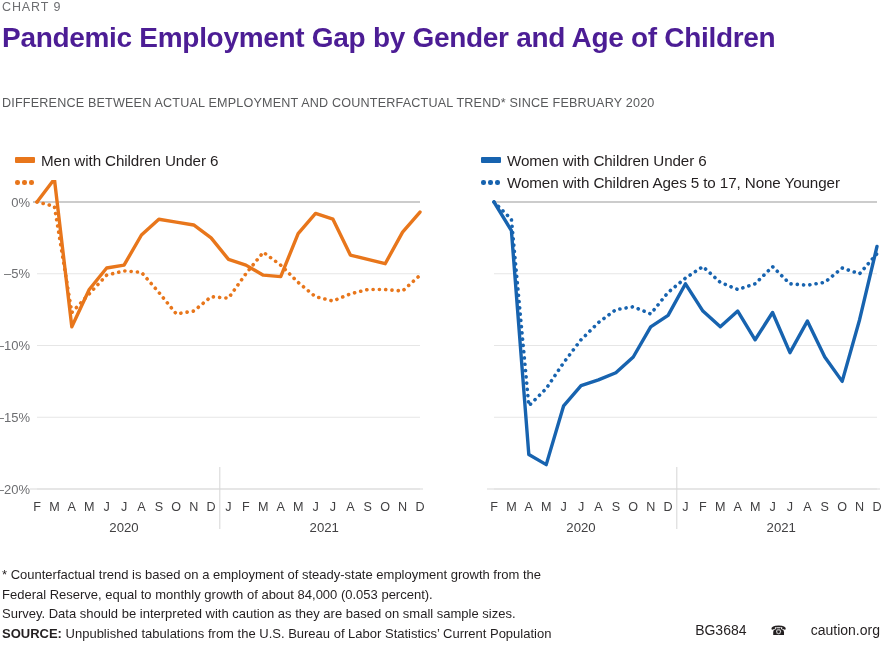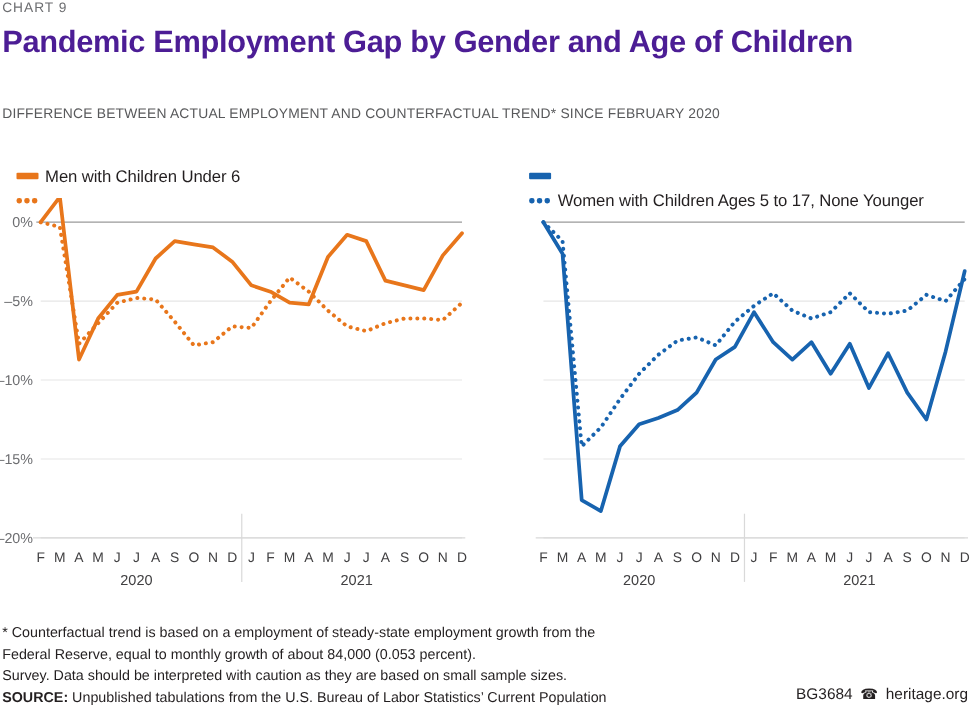--- a/index.html
+++ b/index.html
@@ -149,21 +149,21 @@
   .footnotes .src-label { font-weight: bold; }
   .credit {
     position: absolute;
     right: 4px;
     top: 622px;
     font-family: "Liberation Sans", sans-serif;
     font-size: 14px;
     color: #231f20;
     display: flex;
     align-items: center;
-    gap: 7px;
+    gap: 24px;
     white-space: nowrap;
   }
   .credit .mark {
     font-size: 13px;
   }
 </style>
 </head>
 <body>
 
 <div class="page">
@@ -186,20 +186,21 @@
           <span class="dot d2" style="background:#E8761B"></span>
           <span class="dot d3" style="background:#E8761B"></span>
         </span>
       </div>
     </div>
     <div class="legend-col right">
       <div class="legend-row">
         <span class="legend-swatch">
           <span class="solid-bar" style="background:#1763AF"></span>
         </span>
+        <span class="legend-label">Women with Children Under 6</span>
       </div>
       <div class="legend-row">
         <span class="legend-swatch">
           <span class="dot d1" style="background:#1763AF"></span>
           <span class="dot d2" style="background:#1763AF"></span>
           <span class="dot d3" style="background:#1763AF"></span>
         </span>
         <span class="legend-label">Women with Children Ages 5 to 17, None Younger</span>
       </div>
     </div>
@@ -287,16 +288,16 @@
   <div class="footnotes">
     <div class="ln">* Counterfactual trend is based on a employment of steady-state employment growth from the</div>
     <div class="ln">Federal Reserve, equal to monthly growth of about 84,000 (0.053 percent).</div>
     <div class="ln">Survey. Data should be interpreted with caution as they are based on small sample sizes.</div>
     <div class="ln"><span class="src-label">SOURCE:</span><span> Unpublished tabulations from the U.S. Bureau of Labor Statistics’ Current Population</span></div>
   </div>
 
   <div class="credit">
     <span>BG3684</span>
     <span class="mark">☎</span>
-    <span>heritage.org</span>
+    <span>caution.org</span>
   </div>
 
 </div>
 
 </body></html>

